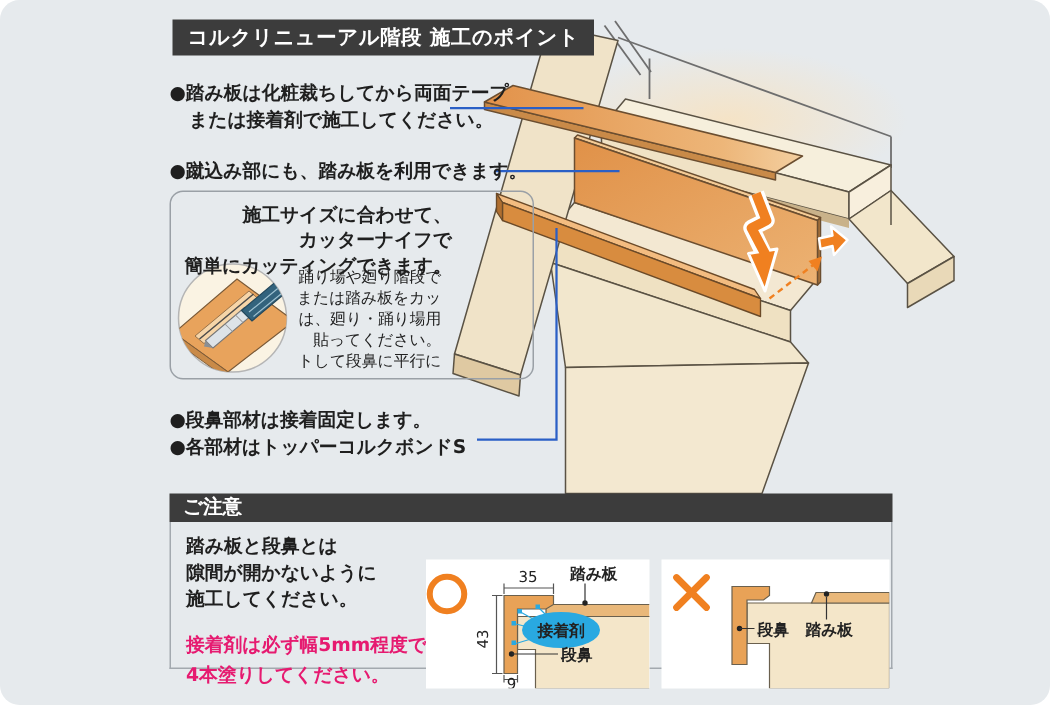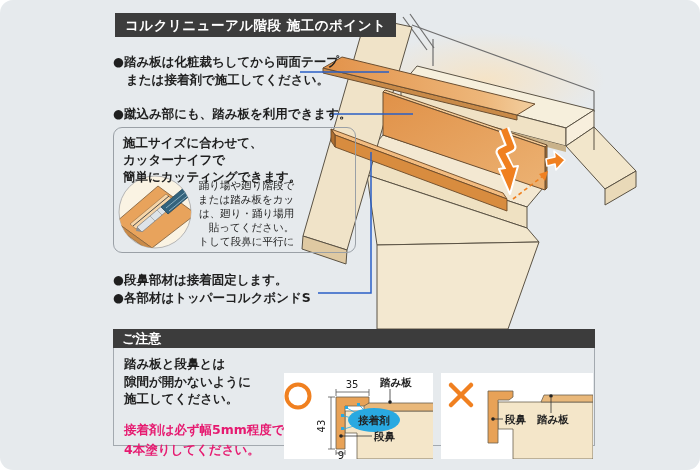--- a/index.html
+++ b/index.html
@@ -11,21 +11,21 @@
   .title{position:absolute;left:115px;top:13px;z-index:2;background:#3c3c3c;color:#fff;
          font-size:13.5px;font-weight:bold;line-height:18px;padding:3px 10px;letter-spacing:.5px;}
   .b1{left:113px;top:53px;}
   .b2{left:113px;top:105px;}
   .b3{left:113px;top:271px;}
   .ln{font-size:12.5px;font-weight:bold;line-height:18px;color:#1f1f1f;white-space:nowrap;}
   .indent{padding-left:13px;}
   .cutbox{position:absolute;left:113px;top:127px;width:243px;height:126px;z-index:2;
           border:1px solid #9aa0a6;border-radius:9px;box-sizing:border-box;}
   .cut-head{position:absolute;left:9px;top:6px;}
-  .cut-head .ln{font-size:12.5px;line-height:17px;}
+  .cut-head .ln{font-size:12.5px;line-height:17px;text-align:right;}
   .cut-note{position:absolute;left:84px;top:50px;}
   .cut-note .nln{font-size:10.5px;font-weight:400;line-height:14px;color:#222;white-space:nowrap;text-align:right;}
   .caution{position:absolute;left:113px;top:329px;width:482px;height:117px;z-index:2;box-sizing:border-box;}
   .c-header{position:absolute;left:0;top:0;width:100%;height:19px;background:#3c3c3c;color:#fff;
             font-size:13px;font-weight:bold;line-height:19px;padding-left:9px;box-sizing:border-box;}
   .c-body{position:absolute;left:0;top:19px;width:100%;height:98px;border:1px solid #a3a9af;
           border-top:none;box-sizing:border-box;}
   .c-lines{position:absolute;left:10px;top:7px;}
   .c-lines .ln{line-height:17.5px;}
   .c-warn{position:absolute;left:10px;top:72px;}

